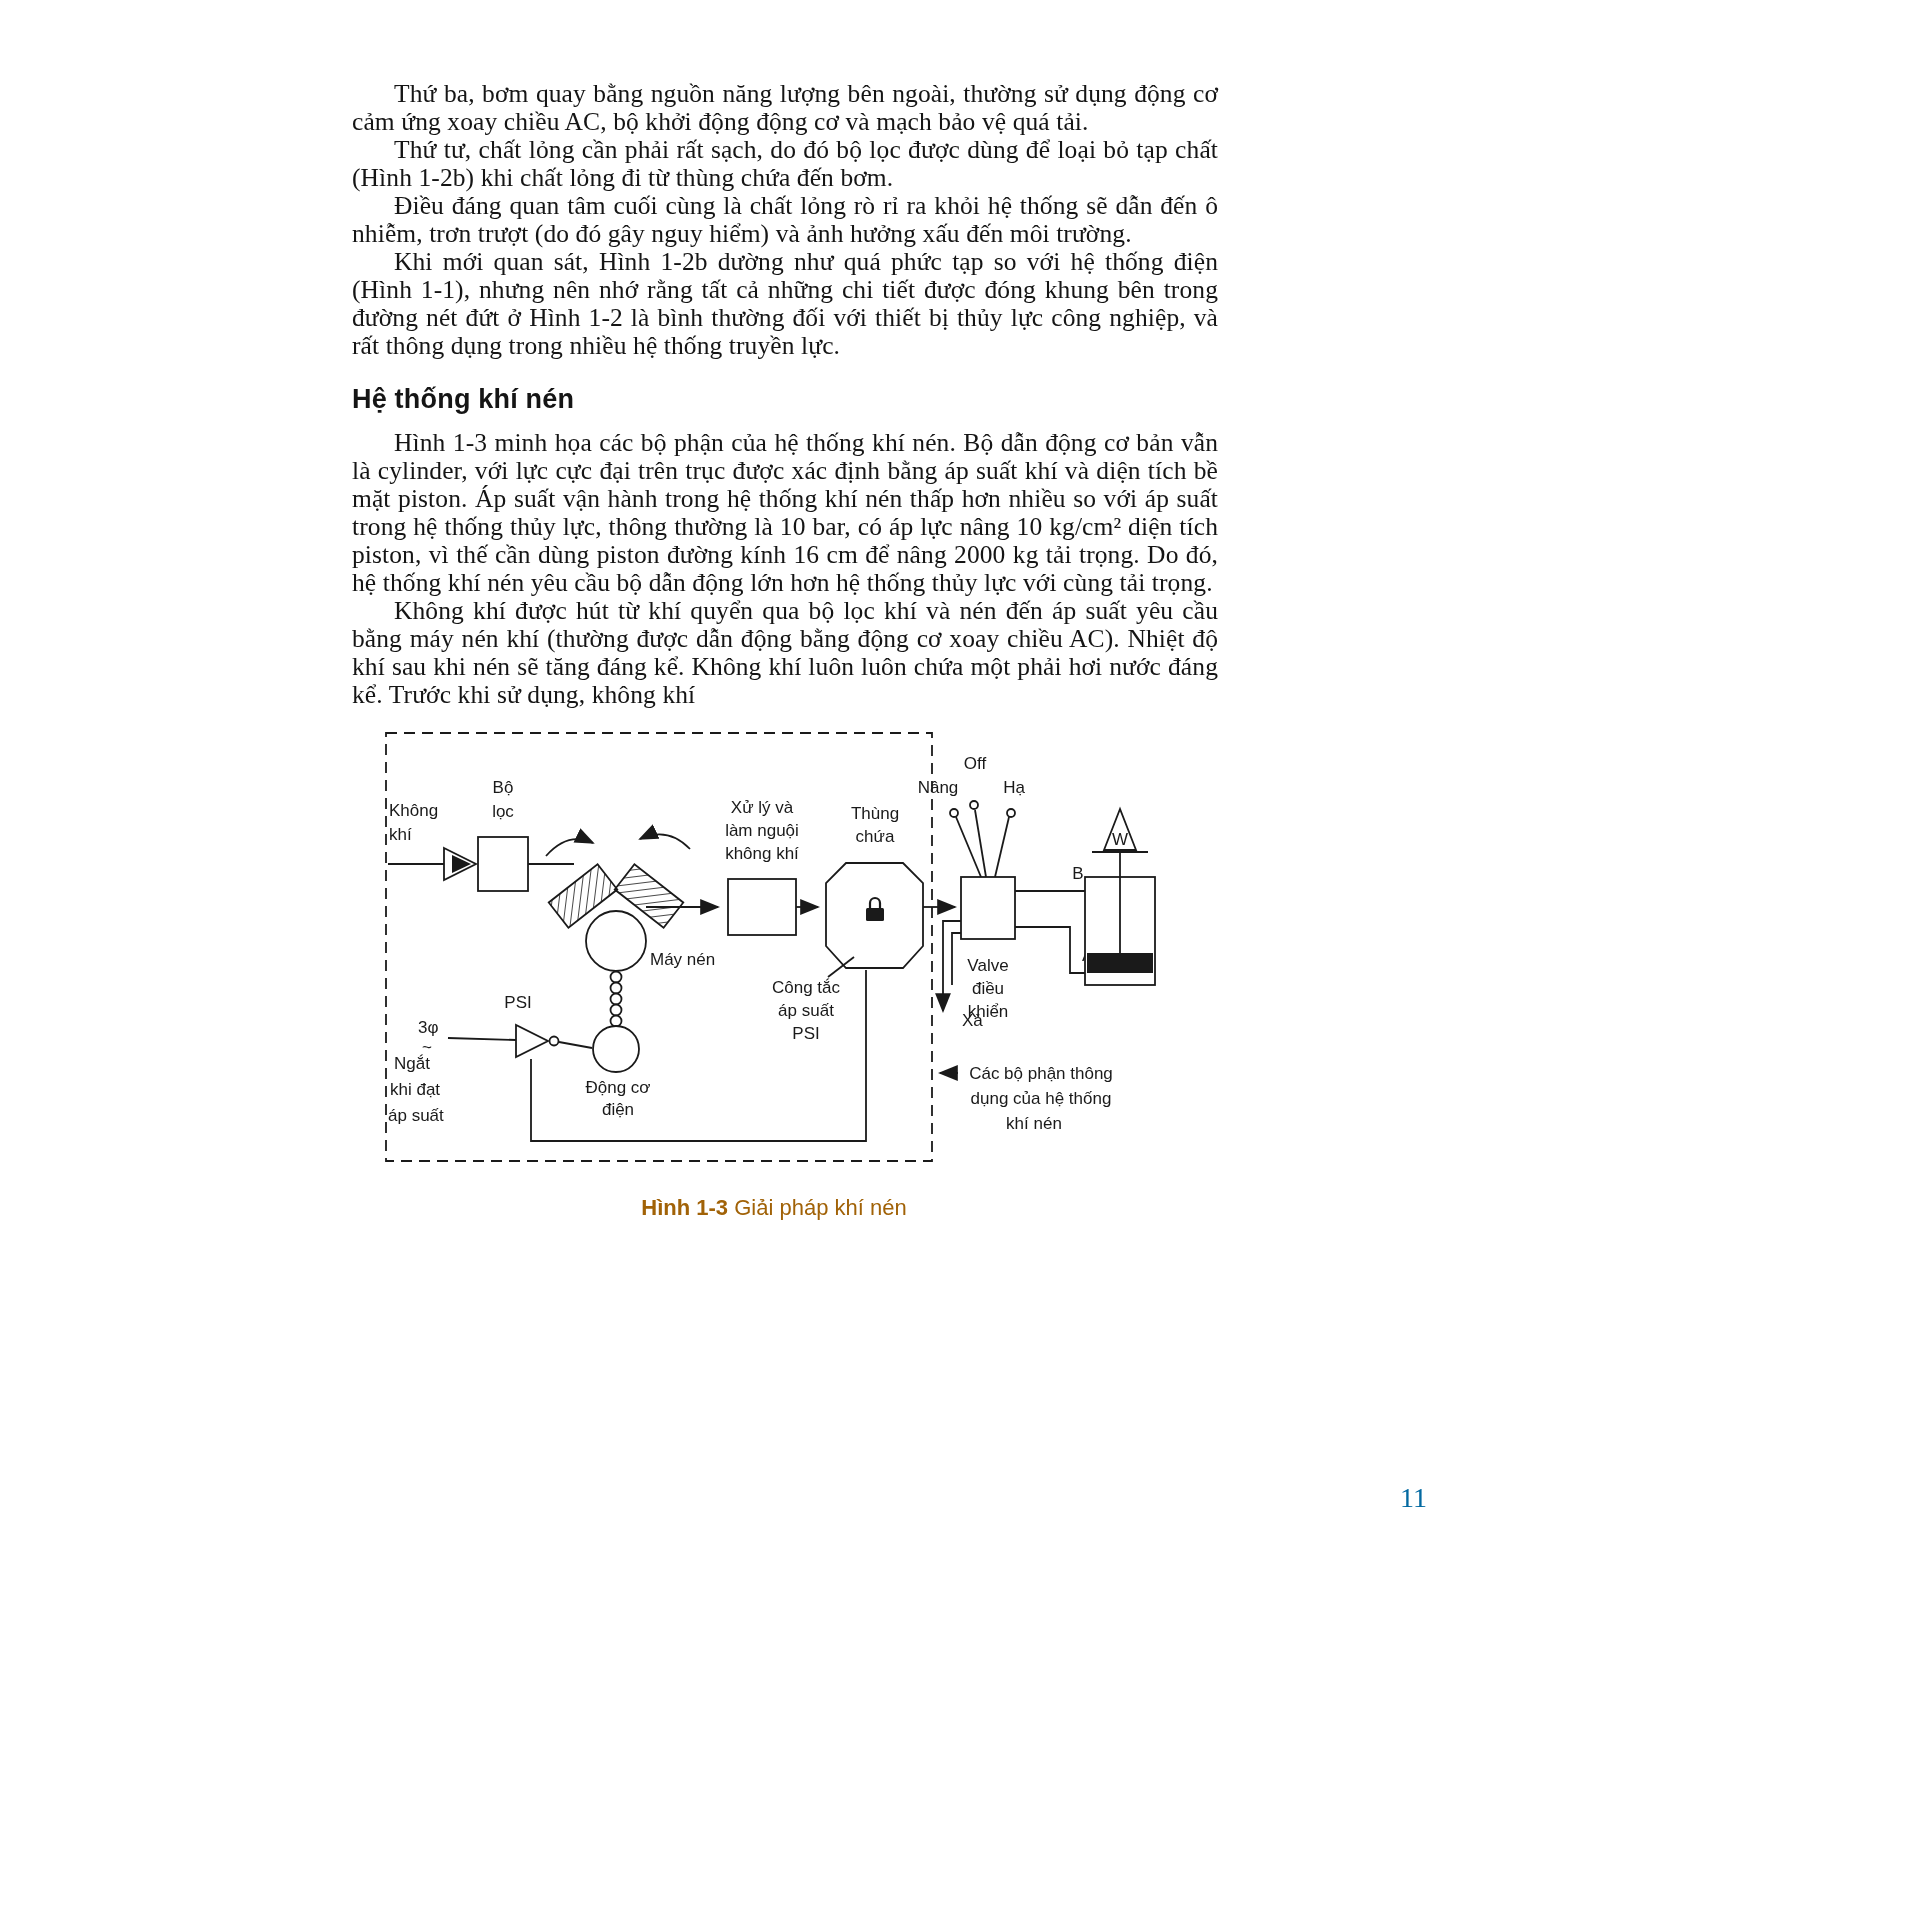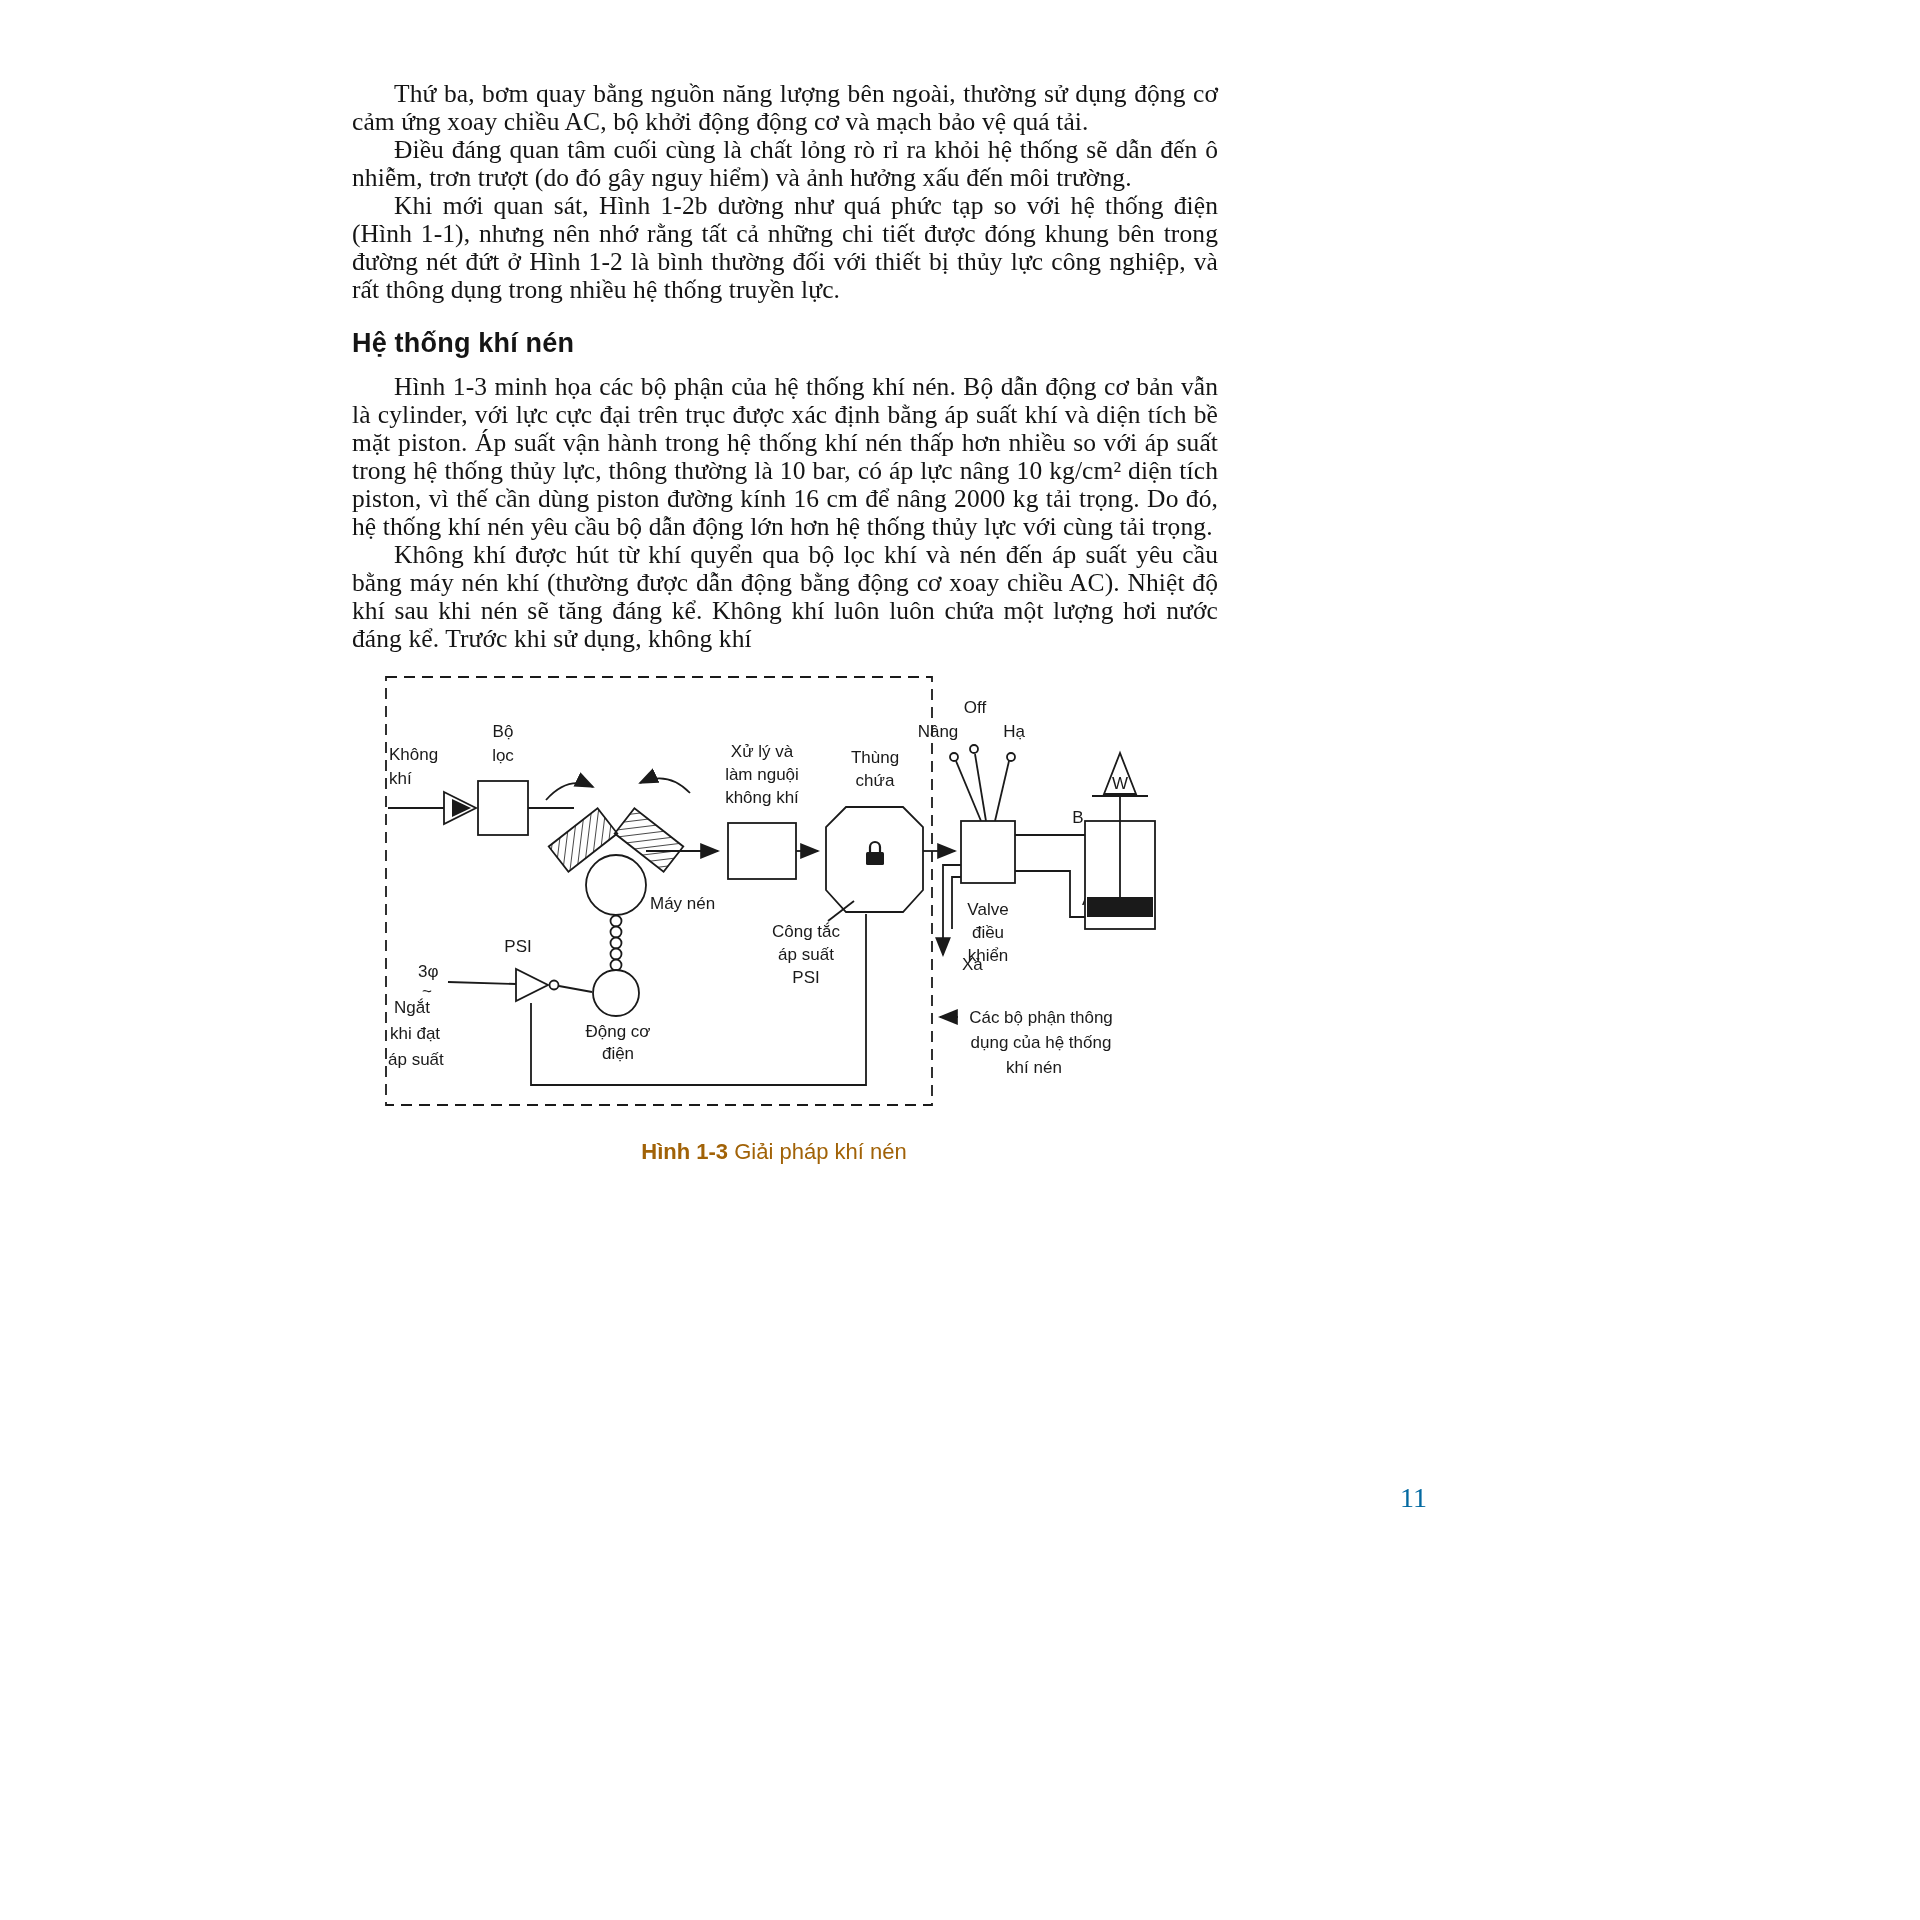--- a/index.html
+++ b/index.html
@@ -64,25 +64,26 @@
   }
   svg .sym { stroke: #1a1a1a; stroke-width: 1.8; fill: none; }
   svg .symw { stroke: #1a1a1a; stroke-width: 1.8; fill: #ffffff; }
 </style>
 </head>
 <body>
 
 <div class="page">
   <div class="content">
     <p class="body-para">Thứ ba, bơm quay bằng nguồn năng lượng bên ngoài, thường sử dụng động cơ cảm ứng xoay chiều AC, bộ khởi động động cơ và mạch bảo vệ quá tải.</p>
+    <p class="body-para">Thứ tư, chất lỏng cần phải rất sạch, do đó bộ lọc được dùng để loại bỏ tạp chất (Hình 1-2b) khi chất lỏng đi từ thùng chứa đến bơm.</p>
     <p class="body-para">Điều đáng quan tâm cuối cùng là chất lỏng rò rỉ ra khỏi hệ thống sẽ dẫn đến ô nhiễm, trơn trượt (do đó gây nguy hiểm) và ảnh hưởng xấu đến môi trường.</p>
     <p class="body-para">Khi mới quan sát, Hình 1-2b dường như quá phức tạp so với hệ thống điện (Hình 1-1), nhưng nên nhớ rằng tất cả những chi tiết được đóng khung bên trong đường nét đứt ở Hình 1-2 là bình thường đối với thiết bị thủy lực công nghiệp, và rất thông dụng trong nhiều hệ thống truyền lực.</p>
     <h2 class="section-heading">Hệ thống khí nén</h2>
     <p class="body-para">Hình 1-3 minh họa các bộ phận của hệ thống khí nén. Bộ dẫn động cơ bản vẫn là cylinder, với lực cực đại trên trục được xác định bằng áp suất khí và diện tích bề mặt piston. Áp suất vận hành trong hệ thống khí nén thấp hơn nhiều so với áp suất trong hệ thống thủy lực, thông thường là 10 bar, có áp lực nâng 10 kg/cm² diện tích piston, vì thế cần dùng piston đường kính 16 cm để nâng 2000 kg tải trọng. Do đó, hệ thống khí nén yêu cầu bộ dẫn động lớn hơn hệ thống thủy lực với cùng tải trọng.</p>
-    <p class="body-para">Không khí được hút từ khí quyển qua bộ lọc khí và nén đến áp suất yêu cầu bằng máy nén khí (thường được dẫn động bằng động cơ xoay chiều AC). Nhiệt độ khí sau khi nén sẽ tăng đáng kể. Không khí luôn luôn chứa một lượng hơi nước đáng kể. Trước khi sử dụng, không khí</p>
+    <p class="body-para">Không khí được hút từ khí quyển qua bộ lọc khí và nén đến áp suất yêu cầu bằng máy nén khí (thường được dẫn động bằng động cơ xoay chiều AC). Nhiệt độ khí sau khi nén sẽ tăng đáng kể. Không khí luôn luôn chứa một phải hơi nước đáng kể. Trước khi sử dụng, không khí</p>
 
     <div class="figure">
       <svg width="792" height="460" viewBox="0 0 792 460" xmlns="http://www.w3.org/2000/svg">
         <defs>
           <pattern id="hatch" patternUnits="userSpaceOnUse" width="7" height="7" patternTransform="rotate(45)">
             <line x1="0" y1="0" x2="0" y2="7" stroke="#1a1a1a" stroke-width="1.6"></line>
           </pattern>
           <marker id="arr" viewBox="0 0 10 8" refX="9" refY="4" markerWidth="11" markerHeight="9" orient="auto-start-reverse">
             <path d="M0,0 L10,4 L0,8 Z" fill="#1a1a1a"></path>
           </marker>

